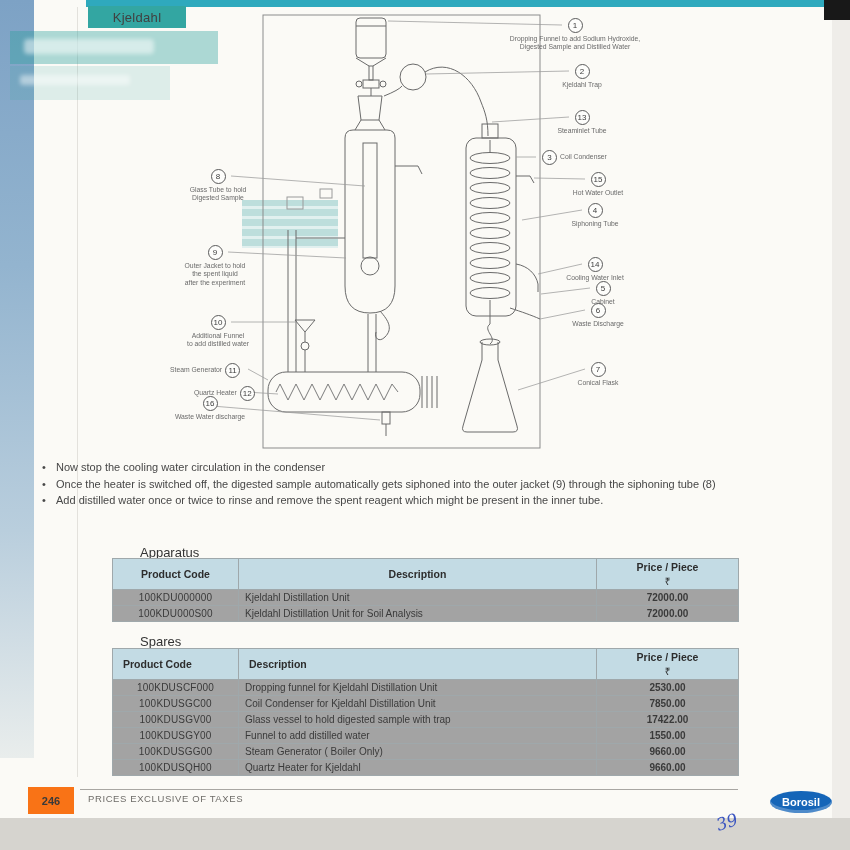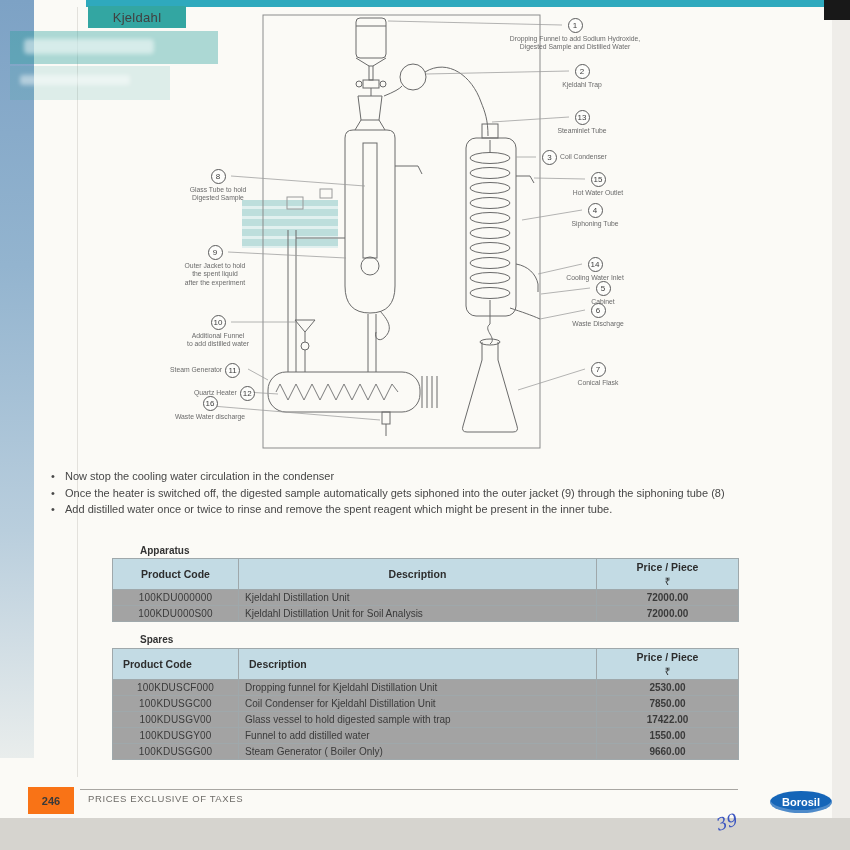--- a/index.html
+++ b/index.html
@@ -31,27 +31,27 @@
   
   .diagram{position:absolute;left:170px;top:8px;width:480px;height:452px;}
   .diagram svg{position:absolute;left:0;top:0;}
   .callout{position:absolute;display:flex;align-items:center;gap:3px;color:#5c5c5c;z-index:3;}
   .callout.col{flex-direction:column;gap:2px;text-align:center;}
   .conum{width:13px;height:13px;border:1px solid #5a5a5a;border-radius:50%;background:#fdfdfb;
     font-size:8px;line-height:13px;text-align:center;color:#3c3c3c;flex:0 0 auto;}
   .colabel{font-size:6.8px;line-height:1.25;white-space:pre-line;color:#6a6a6a;}
 
   
-  .bullets{position:absolute;left:36px;top:456px;width:764px;margin:13px;padding:0;list-style:none;
+  .bullets{position:absolute;left:36px;top:456px;width:764px;margin:4px;padding:0;list-style:none;
     font-size:11px;color:#474747;line-height:1.32;}
   .bullets li{position:relative;padding-left:16px;margin-bottom:2px;}
   .bullets li::before{content:"•";position:absolute;left:2px;top:0;color:#474747;}
 
   
-  .section-heading{position:absolute;font-size:10px;font-weight:bold;color:#333;}
+  .section-heading{position:absolute;font-size:13px;font-weight:normal;color:#333;}
   .apparatus-heading{left:140px;top:545px;}
   .spares-heading{left:140px;top:634px;}
   table.price-table{position:absolute;border-collapse:collapse;width:626px;table-layout:fixed;
     font-size:10px;color:#3a3a3a;background:#a3a3a3;}
   .apparatus-table{left:112px;top:558px;}
   .spares-table{left:112px;top:648px;}
   table.price-table th,table.price-table td{border:1px solid #9fa8ab;padding:1px 6px;}
   table.price-table th{background:#c3dbe4;font-size:10.5px;color:#2d2d2d;height:28px;}
   th .cur{display:block;font-weight:normal;font-size:10px;margin-top:1px;}
   td.code{text-align:center;letter-spacing:.2px;height:13px;}
@@ -329,20 +329,25 @@
     <tr>
       <td class="code">100KDUSGY00</td>
       <td class="desc">Funnel to add distilled water</td>
       <td class="price">1550.00</td>
     </tr>
     <tr>
       <td class="code">100KDUSGG00</td>
       <td class="desc">Steam Generator ( Boiler Only)</td>
       <td class="price">9660.00</td>
     </tr>
+    <tr>
+      <td class="code">100KDUSQH00</td>
+      <td class="desc">Quartz Heater for Kjeldahl</td>
+      <td class="price">9660.00</td>
+    </tr>
   </tbody>
     </table>
 
   <div class="footer-rule"></div>
   <div class="page-num">246</div>
   <div class="footer-note">PRICES EXCLUSIVE OF TAXES</div>
   <div class="brand-logo">Borosil</div>
   <div class="handwritten">39</div>
 
 </div>

